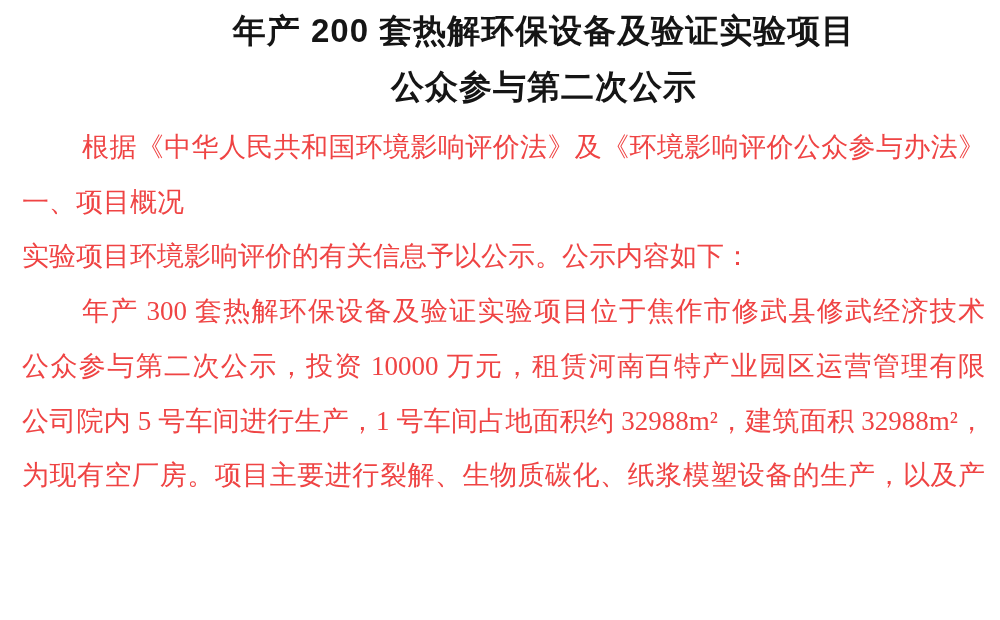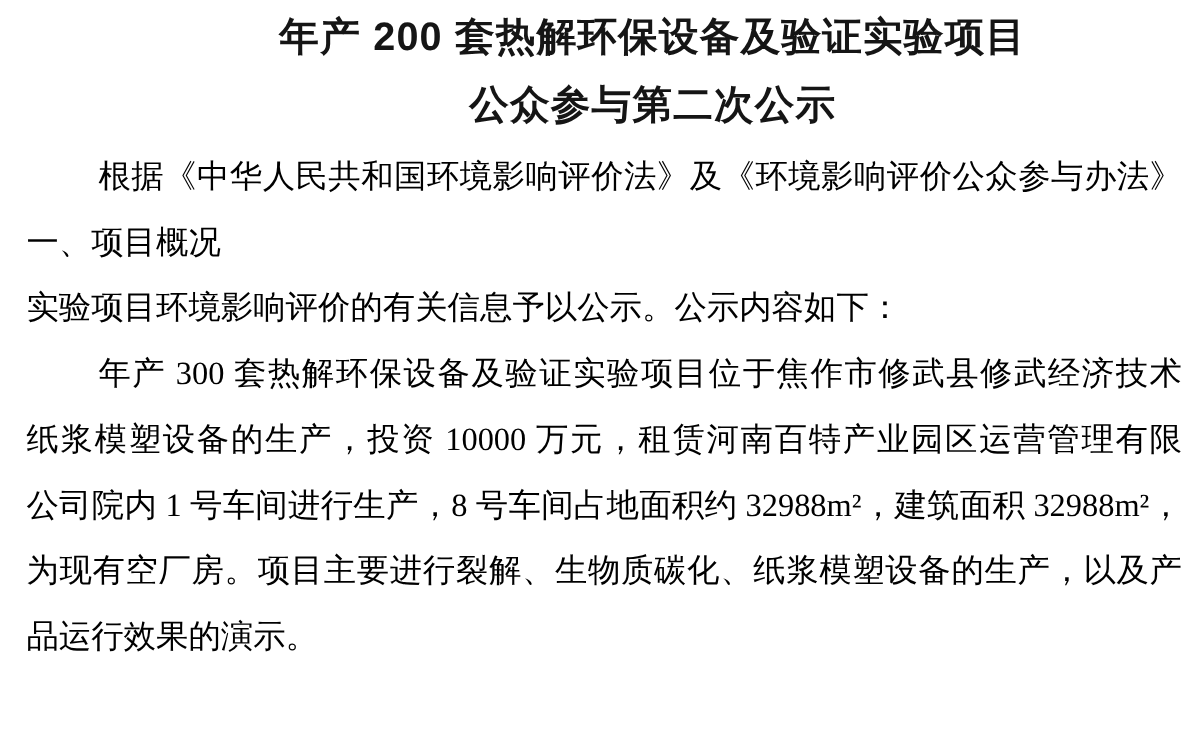--- a/index.html
+++ b/index.html
@@ -34,21 +34,21 @@
     letter-spacing: 1px;
     padding-left: 44px;
   }
   .body-block {
     position: absolute;
     top: 120px;
     left: 22px;
     width: 963px;
     font-size: 27px;
     line-height: 54.7px;
-    color: #000000;
+    color: #ef4444;
   }
   .line {
     width: 100%;
     white-space: nowrap;
     overflow: visible;
   }
   
   .line.j {
     white-space: normal;
     text-align: justify;
@@ -66,19 +66,18 @@
   <div class="title-block">
     <div>年产 200 套热解环保设备及验证实验项目</div>
     <div>公众参与第二次公示</div>
   </div>
 
   <div class="body-block">
     <div class="line indent j">根据《中华人民共和国环境影响评价法》及《环境影响评价公众参与办法》</div>
     <div class="line">一、项目概况</div>
     <div class="line">实验项目环境影响评价的有关信息予以公示。公示内容如下：</div>
     <div class="line indent j">年产 300 套热解环保设备及验证实验项目位于焦作市修武县修武经济技术</div>
-    <div class="line j">纸浆模塑设备的生产，投资 10000 万元，租赁河南百特产业园区运营管理有限</div>
-    <div class="line j">公司院内 1 号车间进行生产，8 号车间占地面积约 32988m²，建筑面积 32988m²，</div>
+    <div class="line j">公众参与第二次公示，投资 10000 万元，租赁河南百特产业园区运营管理有限</div>
+    <div class="line j">公司院内 5 号车间进行生产，1 号车间占地面积约 32988m²，建筑面积 32988m²，</div>
     <div class="line j">为现有空厂房。项目主要进行裂解、生物质碳化、纸浆模塑设备的生产，以及产</div>
-    <div class="line">品运行效果的演示。</div>
   </div>
 
 </div>
 
 </body></html>

